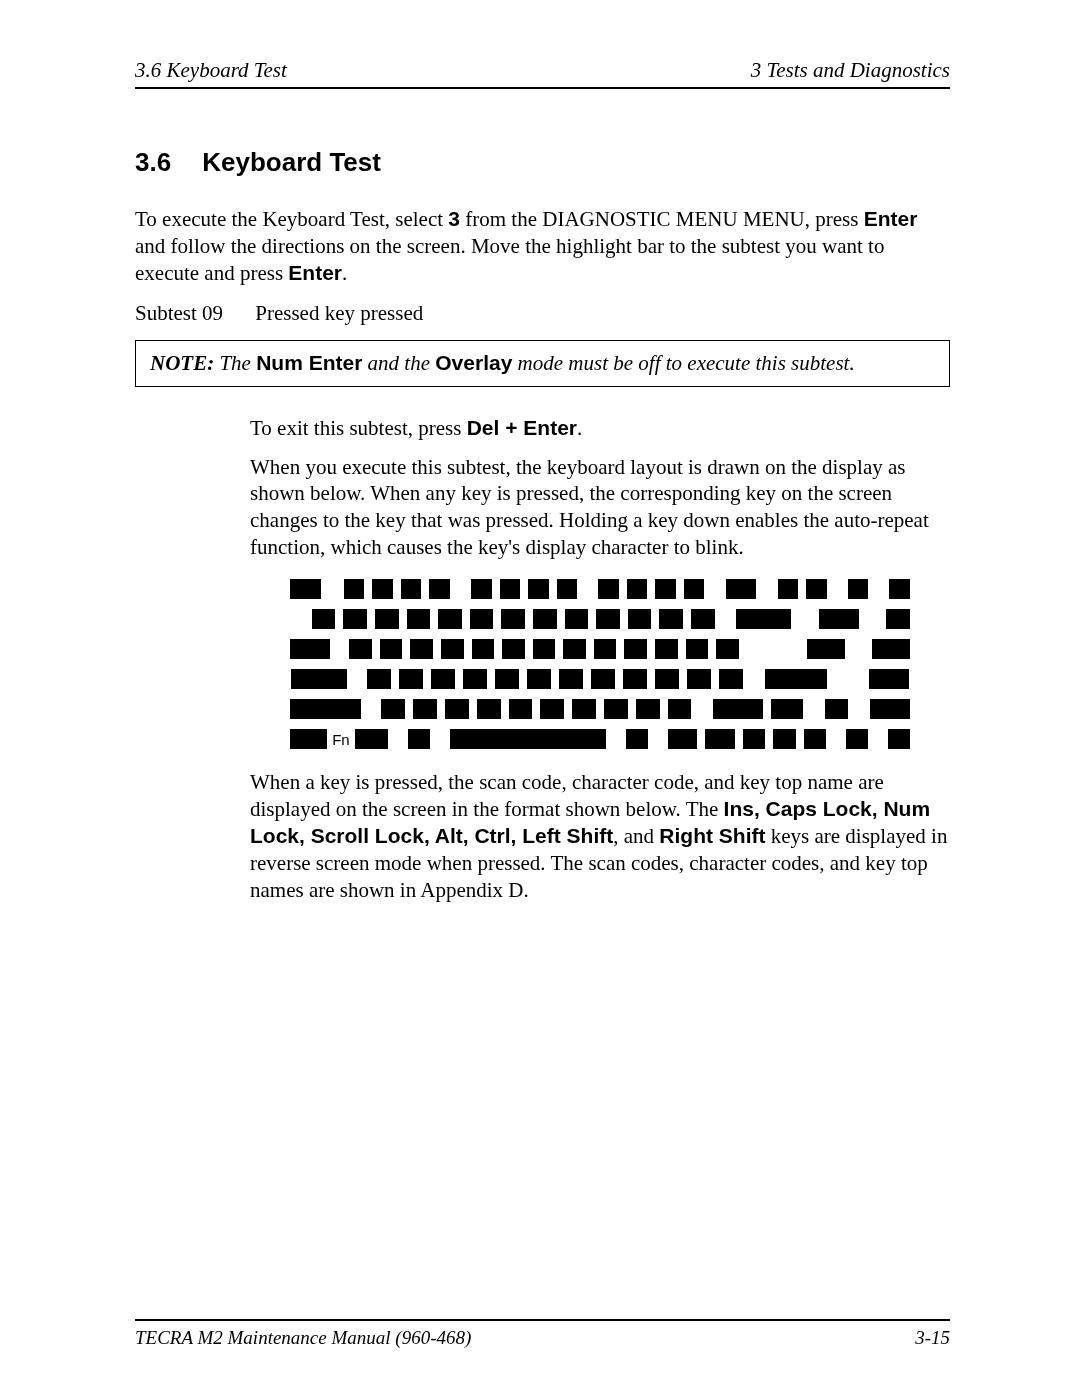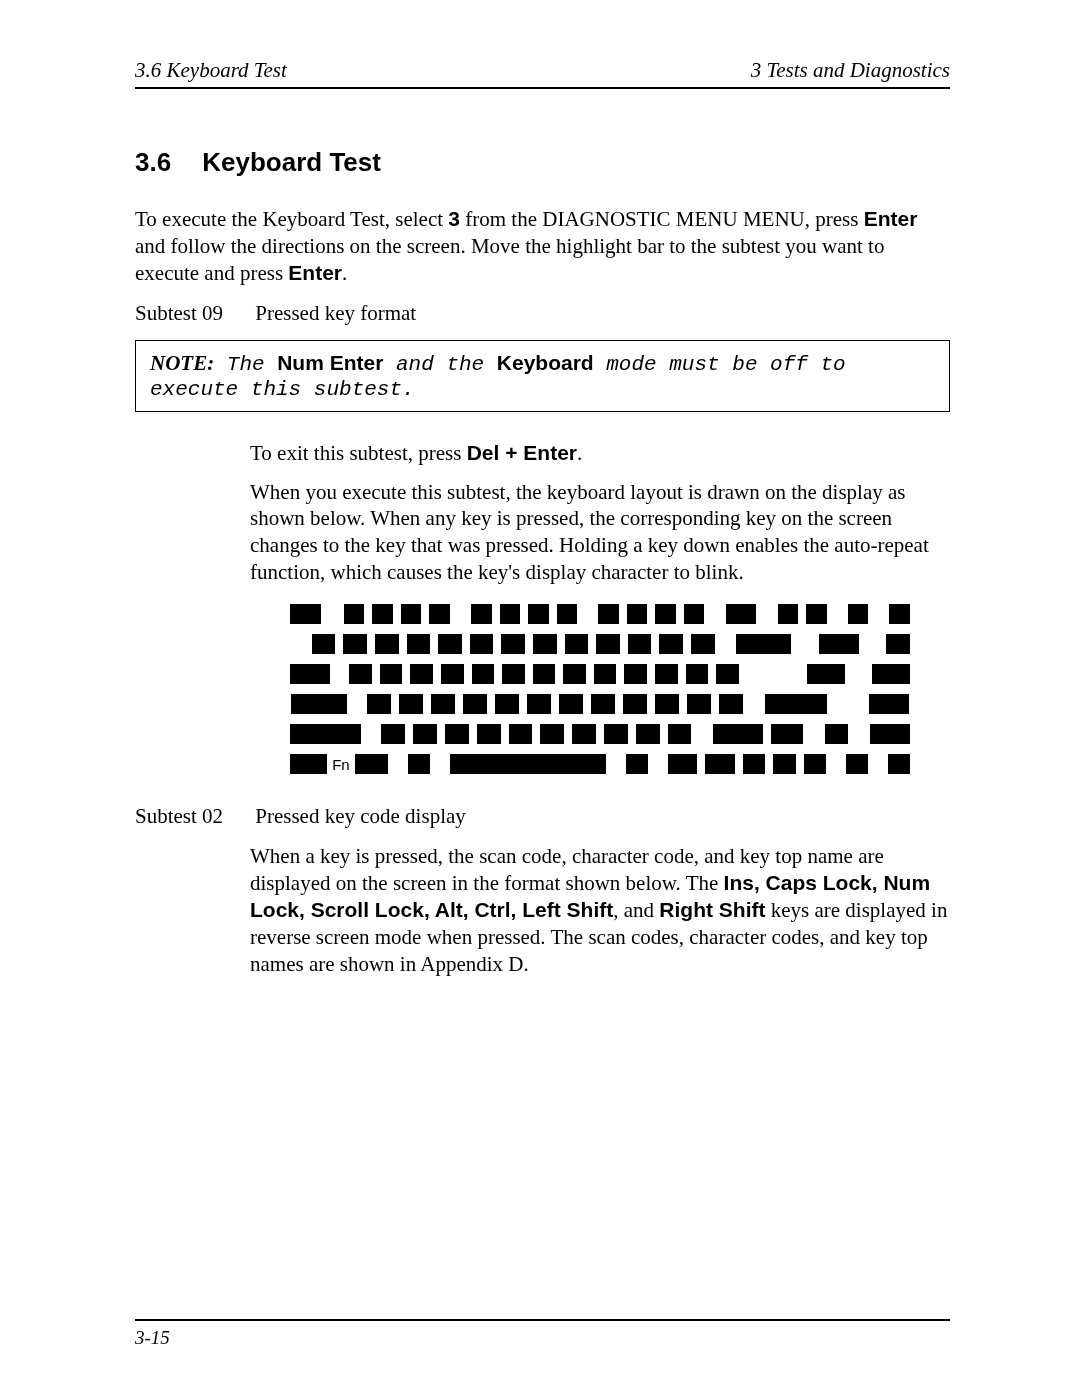--- a/index.html
+++ b/index.html
@@ -43,21 +43,21 @@
     margin: 14px 0 14px 0;
   }
   .subtest-line .label { display:inline-block; width: 115px; }
   .note-box {
     border: 1.5px solid #000;
     padding: 10px 14px;
     font-size: 21px;
     margin: 10px 0 28px 0;
   }
   .note-box .nlabel { font-style: italic; font-weight: bold; }
-  .note-box .ital { font-style: italic; font-family: Liberation Mono, monospace; }
+  .note-box .ital { font-style: italic; }
   .note-box .b { font-family: Arial, Helvetica, sans-serif; font-weight: bold; font-style: normal;}
   .diagram {
     margin: 18px 0 4px 115px;
     font-family: Arial, Helvetica, sans-serif;
   }
   .diagram-title {
     text-align: center;
     font-size: 21px;
     letter-spacing: 1px;
     margin-bottom: 14px;
@@ -123,25 +123,25 @@
     <span class="num">3.6</span>
     <span>Keyboard Test</span>
   </div>
 
   <p class="body-para">
     <span>To execute the Keyboard Test, select </span><span class="b">3</span><span> from the DIAGNOSTIC MENU MENU, press </span><span class="b">Enter</span><span> and follow the directions on the screen. Move the highlight bar to the subtest you want to execute and press </span><span class="b">Enter</span><span>.</span>
   </p>
 
   <div class="subtest-line">
     <span class="label">Subtest 09</span>
-    <span>Pressed key format</span>
+    <span>Pressed key pressed</span>
   </div>
 
   <div class="note-box">
-    <span class="nlabel">NOTE:</span><span class="ital">   The </span><span class="b">Num Enter</span><span class="ital"> and the </span><span class="b">Keyboard</span><span class="ital"> mode must be off to execute this subtest.</span>
+    <span class="nlabel">NOTE:</span><span class="ital">   The </span><span class="b">Num Enter</span><span class="ital"> and the </span><span class="b">Overlay</span><span class="ital"> mode must be off to execute this subtest.</span>
   </div>
 
   <p class="indented-para">
     <span>To exit this subtest, press </span><span class="b">Del + Enter</span><span>.</span>
   </p>
 
   <p class="indented-para">When you execute this subtest, the keyboard layout is drawn on the display as shown below. When any key is pressed, the corresponding key on the screen changes to the key that was pressed. Holding a key down enables the auto-repeat function, which causes the key's display character to blink.</p>
 
   <div class="diagram">
     <div class="kbd-rows">
@@ -279,27 +279,24 @@
         <span class="k" style="width:24px"></span>
         <span class="k" style="width:24px"></span>
         <span style="width:4px"></span>
         <span class="k" style="width:24px"></span>
         <span style="width:4px"></span>
         <span class="k" style="width:24px"></span>
       </div>
     </div>
   </div>
 
-  <div class="subtest-line" style="margin-top:30px">
-    <span class="label">Subtest 02</span>
-    <span>Pressed key code display</span>
-  </div>
 
   <p class="indented-para">
     <span>When a key is pressed, the scan code, character code, and key top name are displayed on the screen in the format shown below. The </span><span class="b">Ins, Caps Lock, Num Lock, Scroll Lock, Alt, Ctrl, Left Shift</span><span>, and </span><span class="b">Right Shift</span><span> keys are displayed in reverse screen mode when pressed. The scan codes, character codes, and key top names are shown in Appendix D.</span>
   </p>
 
 
   <div class="footer">
+    <span>TECRA M2 Maintenance Manual (960-468)</span>
     <span>3-15</span>
   </div>
 
 </div>
 
 </body></html>

